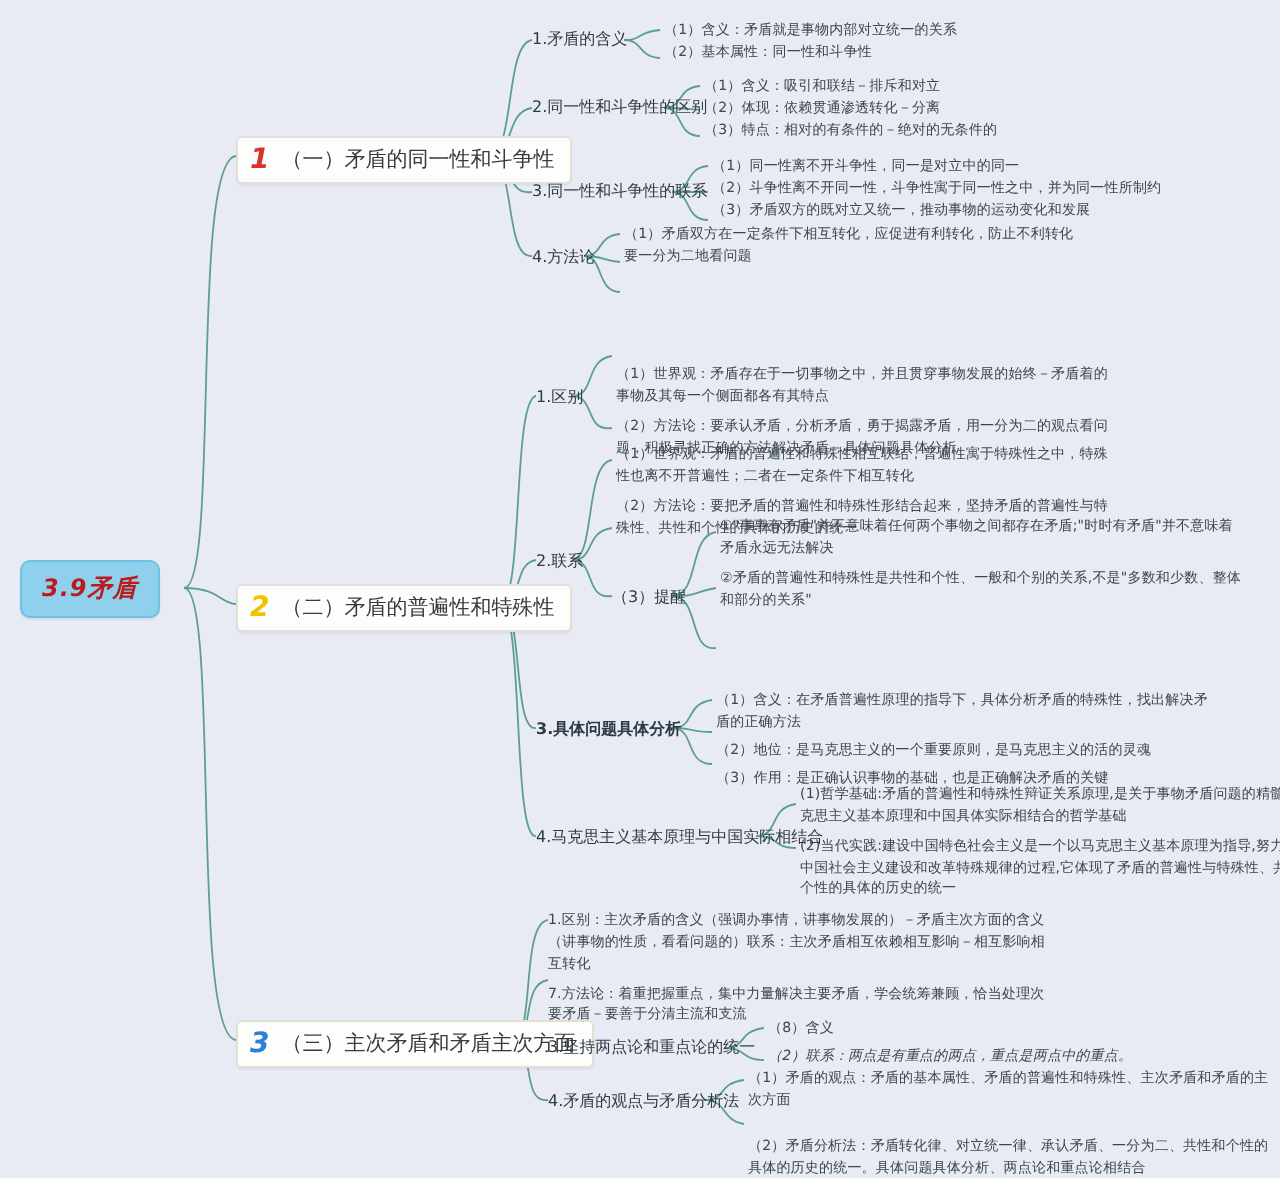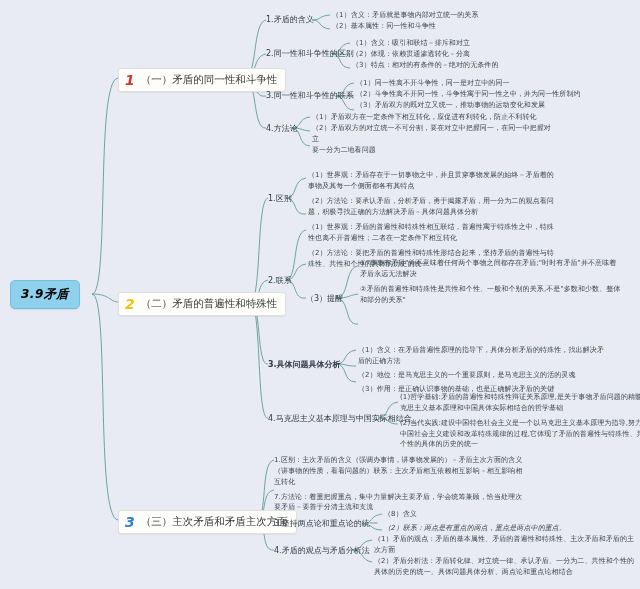--- a/index.html
+++ b/index.html
@@ -16,21 +16,21 @@
   .node{position:absolute;}
 
   
   .root{
     left:10px;top:280px;
     background:#8fd0ec;
     border:1px solid #6fc0e2;
     border-radius:5px;
     padding:5px 10px;
     font-size:12px;font-weight:bold;font-style:italic;
-    color:#000000;
+    color:#b91c1c;
     letter-spacing:.5px;
     box-shadow:0 1px 1px rgba(0,0,0,.08);
   }
   
   .l1{
     background:#fdfdfb;
     border:1px solid #e2e0d4;
     border-radius:3px;
     padding:4px 8px 4px 6px;
     font-size:10.5px;
@@ -156,31 +156,30 @@
   <div class="node l2" style="left:266px;top:91px;">3.同一性和斗争性的联系</div>
   <div class="node l3 w2" style="left:356px;top:78px;">
     <span class="ln">（1）同一性离不开斗争性，同一是对立中的同一</span>
     <span class="ln">（2）斗争性离不开同一性，斗争性寓于同一性之中，并为同一性所制约</span>
     <span class="ln">（3）矛盾双方的既对立又统一，推动事物的运动变化和发展</span>
   </div>
 
   <div class="node l2" style="left:266px;top:124px;">4.方法论</div>
   <div class="node l3 w2" style="left:312px;top:112px;">
     <span class="ln">（1）矛盾双方在一定条件下相互转化，应促进有利转化，防止不利转化</span>
-    <span class="ln">（2）矛盾双方的对立统一不可分割，要在对立中把握同一，在同一中把握对立</span>
     <span class="ln">要一分为二地看问题</span>
   </div>
 
   <div class="node l1" style="left:118px;top:292px;">
     <span class="badge b-yel">2</span>
     <span>（二）矛盾的普遍性和特殊性</span>
   </div>
 
   <div class="node l2" style="left:268px;top:194px;">1.区别</div>
-  <div class="node l3 w3" style="left:308px;top:170px;">
+  <div class="node l3 w3" style="left:308px;top:182px;">
     <span class="ln">（1）世界观：矛盾存在于一切事物之中，并且贯穿事物发展的始终－矛盾着的事物及其每一个侧面都各有其特点</span>
     <span class="ln" style="display:block;margin-top:4px;">（2）方法论：要承认矛盾，分析矛盾，勇于揭露矛盾，用一分为二的观点看问题，积极寻找正确的方法解决矛盾－具体问题具体分析</span>
   </div>
 
   <div class="node l2" style="left:268px;top:276px;">2.联系</div>
   <div class="node l3 w3" style="left:308px;top:222px;">
     <span class="ln">（1）世界观：矛盾的普遍性和特殊性相互联结，普遍性寓于特殊性之中，特殊性也离不开普遍性；二者在一定条件下相互转化</span>
     <span class="ln" style="display:block;margin-top:4px;">（2）方法论：要把矛盾的普遍性和特殊性形结合起来，坚持矛盾的普遍性与特殊性、共性和个性的具体的历史的统一</span>
   </div>
 
@@ -215,16 +214,16 @@
 
   <div class="node l2" style="left:274px;top:519px;">3.坚持两点论和重点论的统一</div>
   <div class="node l3 w3" style="left:384px;top:509px;">
     <span class="ln">（8）含义</span>
     <span class="ln" style="display:block;margin-top:3px;font-style:italic;">（2）联系：两点是有重点的两点，重点是两点中的重点。</span>
   </div>
 
   <div class="node l2" style="left:274px;top:546px;">4.矛盾的观点与矛盾分析法</div>
   <div class="node l3 w4" style="left:374px;top:534px;">
     <span class="ln">（1）矛盾的观点：矛盾的基本属性、矛盾的普遍性和特殊性、主次矛盾和矛盾的主次方面</span>
-    <span class="ln" style="display:block;margin-top:0;">（2）矛盾分析法：矛盾转化律、对立统一律、承认矛盾、一分为二、共性和个性的具体的历史的统一。具体问题具体分析、两点论和重点论相结合</span>
+    <span class="ln" style="display:block;margin-top:12px;">（2）矛盾分析法：矛盾转化律、对立统一律、承认矛盾、一分为二、共性和个性的具体的历史的统一。具体问题具体分析、两点论和重点论相结合</span>
   </div>
 
 </div>
 
 </body></html>

